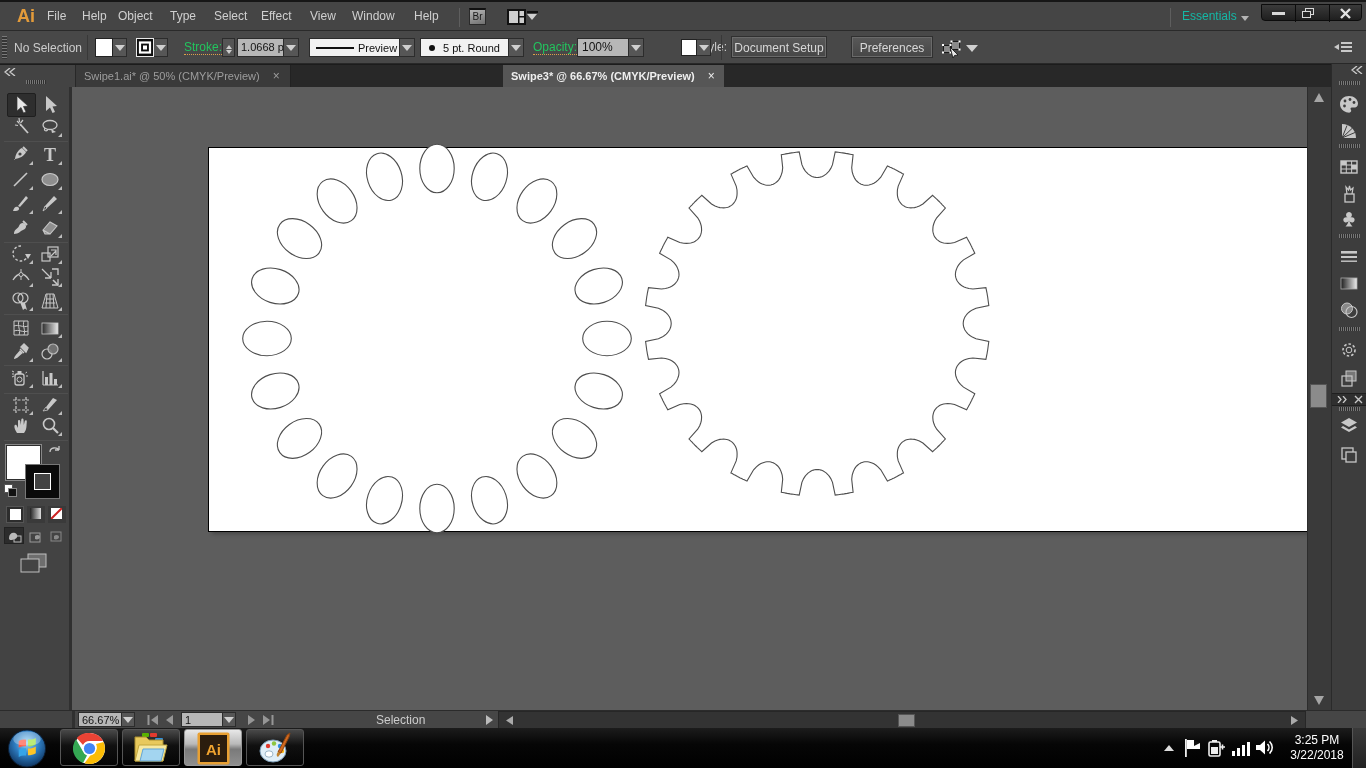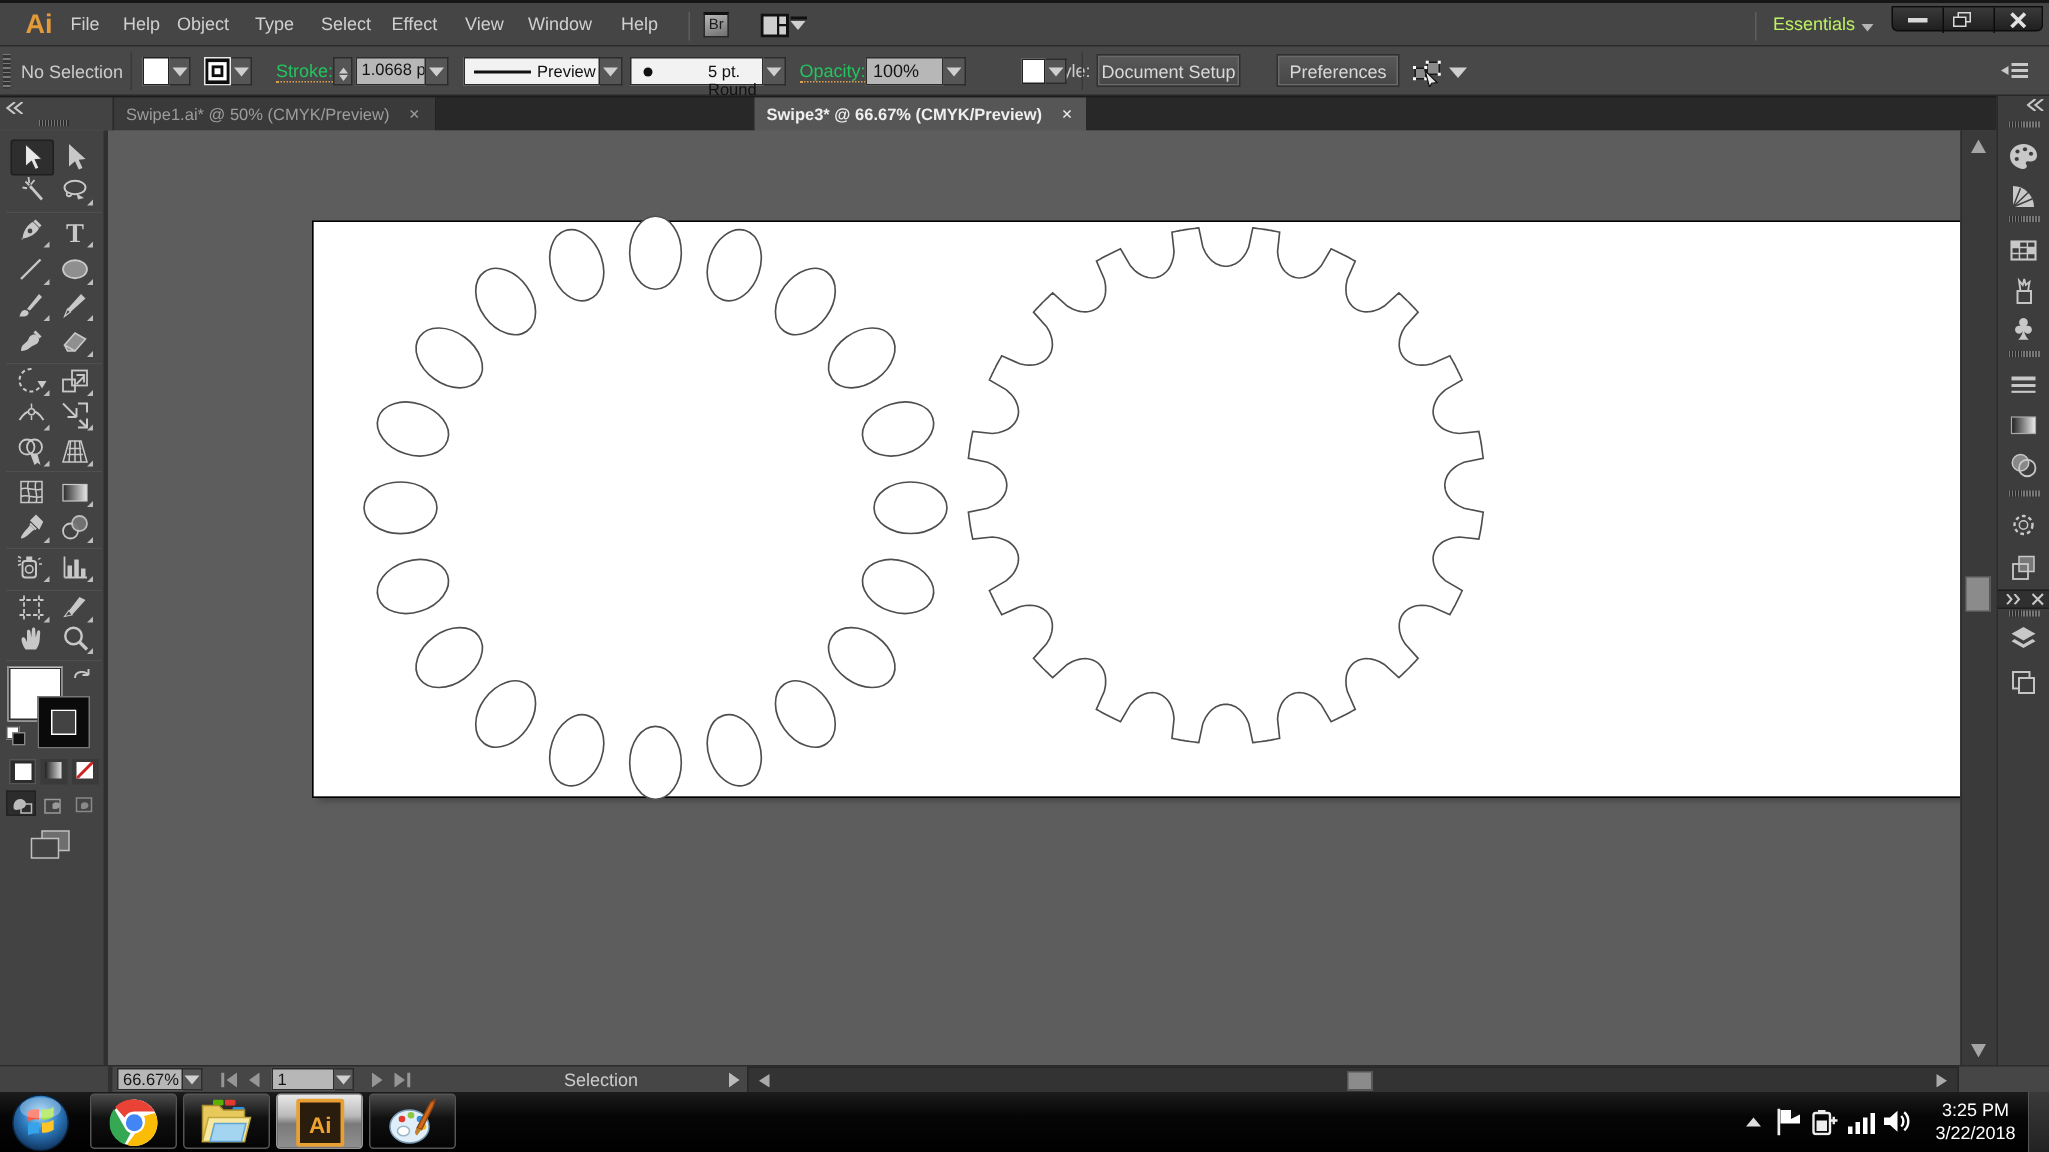--- a/index.html
+++ b/index.html
@@ -66,21 +66,21 @@
   <div style="position:absolute; left:469px; top:6px; width:17px; height:17px; background:linear-gradient(160deg,#b8b8b8,#6f6f6f); border:1px solid #2a2a2a; border-top:2px solid #111; color:#1c1c1c; font-size:10px; font-weight:normal; text-align:center; line-height:14px;">Br</div>
   <svg style="position:absolute; left:507px; top:7px;" width="19" height="16">
       <rect x="0" y="0" width="19" height="16" fill="#111"></rect>
       <rect x="2" y="2" width="9" height="12" fill="#cecece"></rect>
       <rect x="12.5" y="2" width="4.5" height="5" fill="#cecece"></rect>
       <rect x="12.5" y="8.5" width="4.5" height="5.5" fill="#cecece"></rect>
     </svg>
   <div style="position:absolute; left:527px; top:9px; width:11px; height:2px; background:#111;"></div>
   <div style="position:absolute; left:527px; top:12px; border:5.5px solid transparent; border-top:6px solid #cfcfcf;"></div>
   <div class="vsep" style="left:1170px; top:6px; height:19px;"></div>
-  <div class="menu" style="left:1182px; color:#bef264;">Essentials</div>
+  <div class="menu" style="left:1182px; color:#14b8a6;">Essentials</div>
   <div style="position:absolute; left:1241px; top:14px; border:4px solid transparent; border-top:5px solid #b5b5b5;"></div>
 
   <div style="position:absolute; left:1261px; top:2px; width:101px; height:17px; background:linear-gradient(#3a3a3a,#1f1f1f); border:1px solid #0c0c0c; border-radius:0 0 4px 4px;">
     <div style="position:absolute; left:33px; top:0; width:1px; height:17px; background:#0c0c0c;"></div>
     <div style="position:absolute; left:67px; top:0; width:1px; height:17px; background:#0c0c0c;"></div>
     <div style="position:absolute; left:10px; top:7px; width:13px; height:3px; background:#d9d9d9;"></div>
     <svg style="position:absolute; left:40px; top:3px;" width="12" height="11" viewBox="0 0 12 11">
         <rect x="3.5" y="0.5" width="8" height="6" fill="none" stroke="#d9d9d9"></rect>
         <rect x="0.5" y="3.5" width="8" height="6" fill="#222" stroke="#d9d9d9"></rect>
       </svg>
@@ -114,21 +114,21 @@
   <div class="dropbtn" style="left:284px; top:7px; width:15px; height:19px;"></div>
 
   <div class="whitedrop" style="left:309px; top:7px; width:91px; height:19px;">
     <div style="position:absolute; left:6px; top:8px; width:38px; height:2px; background:#111;"></div>
     <div style="position:absolute; left:48px; top:3px; font-size:11px;">Preview</div>
   </div>
   <div class="dropbtn" style="left:400px; top:7px; width:15px; height:19px;"></div>
 
   <div class="whitedrop" style="left:420px; top:7px; width:89px; height:19px;">
     <div style="position:absolute; left:8px; top:6px; width:6px; height:6px; border-radius:50%; background:#111;"></div>
-    <div style="position:absolute; left:22px; top:3px; font-size:11px;margin-left:29px;">5 pt. Round</div>
+    <div style="position:absolute; left:22px; top:3px; font-size:11px;">5 pt. Round</div>
   </div>
   <div class="dropbtn" style="left:509px; top:7px; width:15px; height:19px;"></div>
   <div class="olbl" style="left:533px; top:9px;">Opacity:</div>
   <div class="field" style="left:577px; top:7px; width:52px; height:19px;">100%</div>
   <div class="dropbtn" style="left:629px; top:7px; width:15px; height:19px;"></div>
   <div class="lbl" style="left:649px; top:9px;margin-left:48px;">Style:</div>
   <div style="position:absolute; left:681px; top:8px; width:16px; height:17px; background:#fff; border:1px solid #222;"></div>
   <div class="dropbtn" style="left:697px; top:8px; width:14px; height:17px;"></div>
   <div class="vsep" style="left:721px; top:4px; height:25px; background:#383838;"></div>
   <div class="btn" style="left:732px; top:6px; width:94px; height:20px; line-height:20px;">Document Setup</div>

